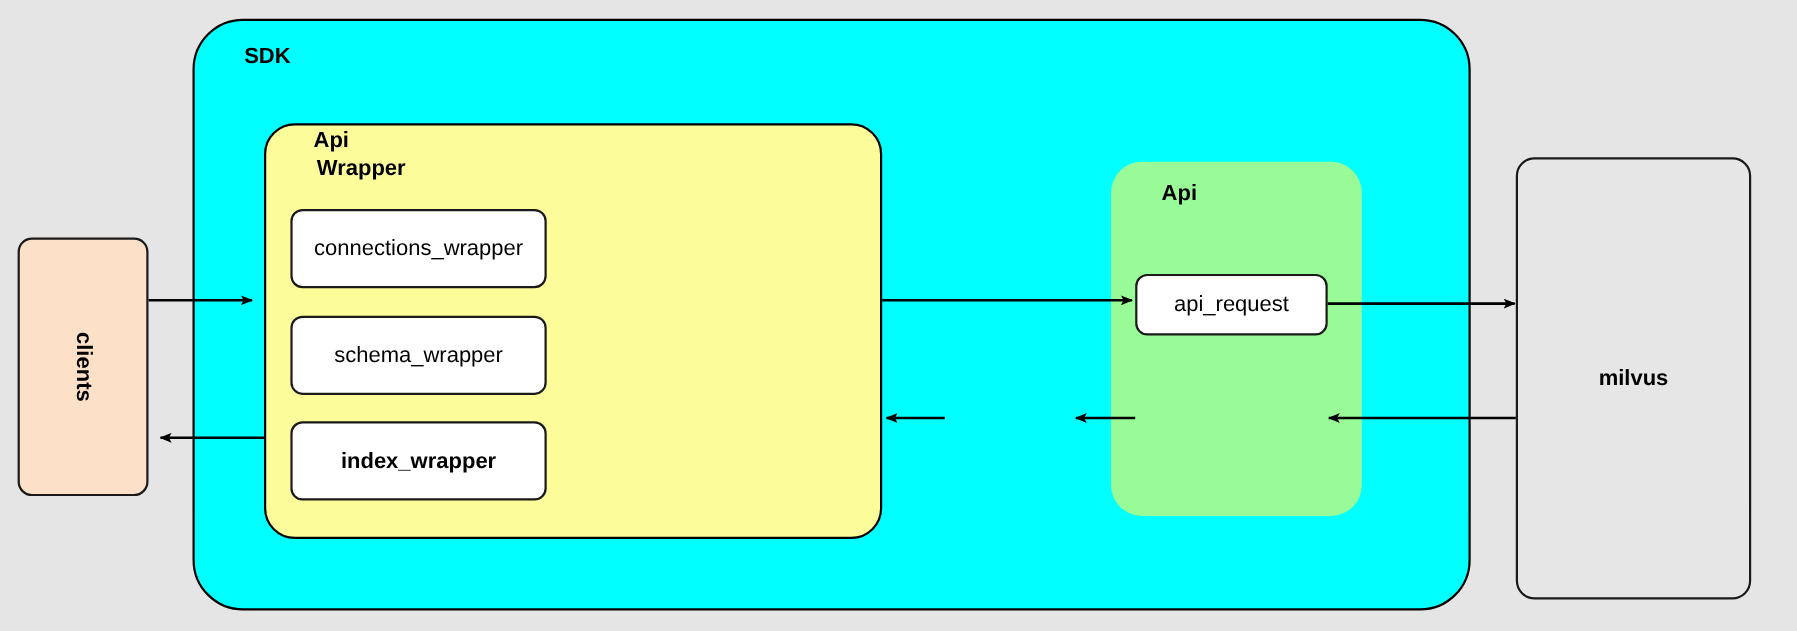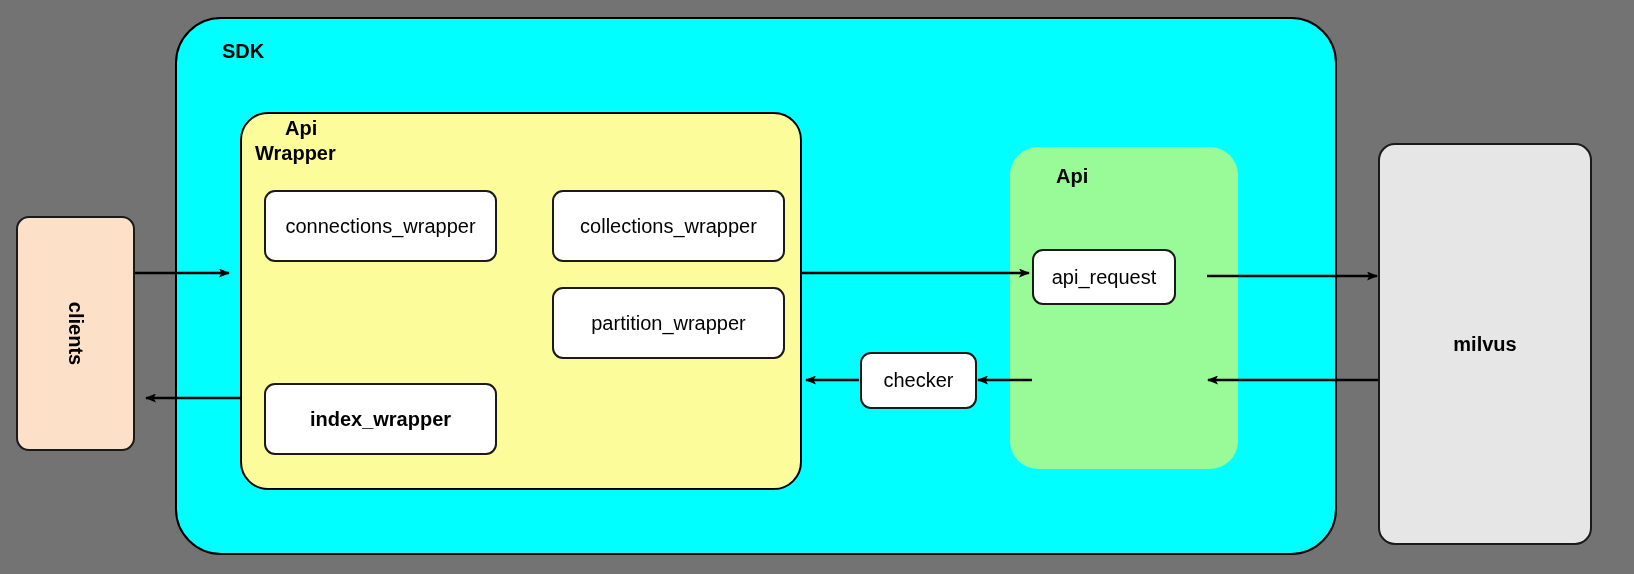--- a/index.html
+++ b/index.html
@@ -4,21 +4,21 @@
 <style>
   html, body {
     margin: 0;
     padding: 0;
     background: #ffffff;
   }
   #canvas {
     position: relative;
     width: 1634px;
     height: 574px;
-    background: #737373;
+    background: #e5e5e5;
     font-family: "Liberation Sans", sans-serif;
     overflow: hidden;
   }
   .node {
     position: absolute;
     box-sizing: border-box;
   }
   
   .sdk-box {
     left: 175px;
@@ -53,21 +53,21 @@
     position: absolute;
     left: 255px;
     top: 116px;
     width: 170px;
     font-size: 20px;
     font-weight: bold;
     color: #000000;
     line-height: 1.25;
   }
   .apiwrapper-label .line-1 { display: block; padding-left: 30px; }
-  .apiwrapper-label .line-2 { display: block; padding-left: 0px; }
+  .apiwrapper-label .line-2 { display: block; padding-left: 0px; margin-left: 33px; }
   
   .card {
     position: absolute;
     background: #ffffff;
     border: 2px solid #1a1a1a;
     border-radius: 11px;
     display: flex;
     align-items: center;
     justify-content: center;
     font-size: 20px;
@@ -97,21 +97,21 @@
     width: 200px;
     font-size: 20px;
     font-weight: bold;
     color: #000000;
     line-height: 1.25;
   }
   .gateway-label .line-1 { display: block; padding-left: 32px; }
   .gateway-label .line-2 { display: block; padding-left: 0px; }
   .gw-card {
     position: absolute;
-    width: 144px;
+    width: 175px;
     height: 56px;
     left: 1032px;
   }
   .gw-card.req { top: 249px; }
   .gw-card.res { top: 352px; }
   
   .checker-box {
     left: 860px;
     top: 352px;
     width: 117px;
@@ -182,25 +182,23 @@
   <div class="node gateway-box"></div>
 
   <div class="sdk-label">SDK</div>
 
   <div class="apiwrapper-label">
     <span class="line-1">Api</span>
     <span class="line-2">Wrapper</span>
   </div>
 
   <div class="card card-w col-a row-1">connections_wrapper</div>
-  <div class="card card-w col-b row-1">collections_wrapper</div>
-  <div class="card card-w col-b row-2">partition_wrapper</div>
+  <div class="card card-w col-a row-2">schema_wrapper</div>
   <div class="card card-w col-a row-3">index_wrapper</div>
 
-  <div class="card checker-box">checker</div>
 
   <div class="gateway-label">
     <span class="line-1">Api</span>
   </div>
 
   <div class="card gw-card req">api_request</div>
 
   <div class="node clients-box"></div>
   <div class="clients-label">
     <span>clients</span>

